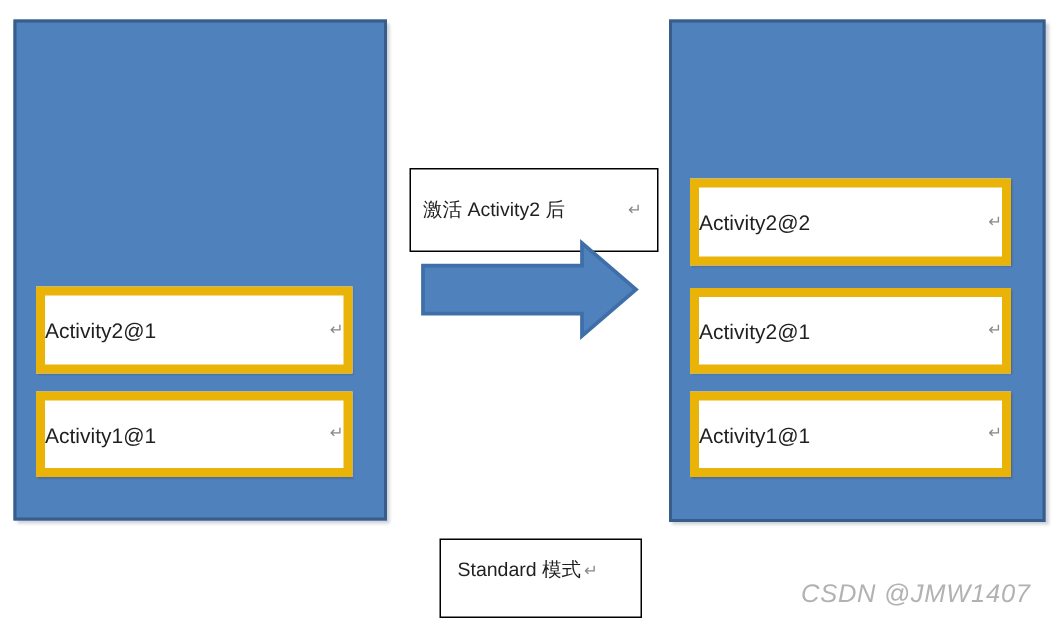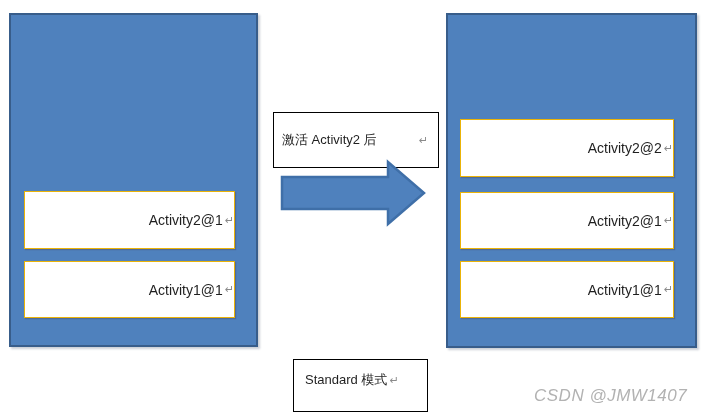--- a/index.html
+++ b/index.html
@@ -8,22 +8,22 @@
     position:relative;width:706px;height:419px;background:#ffffff;
     font-family:"Liberation Sans", sans-serif;
   }
   .stack{
     position:absolute;background:#4f81bd;border:2px solid #385d8a;
     box-sizing:border-box;box-shadow:2px 2px 2px rgba(110,120,140,0.35);
   }
   .stack-left{left:9px;top:13px;width:249px;height:334px;}
   .stack-right{left:446px;top:13px;width:251px;height:335px;}
   .abox{
-    position:absolute;background:#ffffff;border:1px solid #eab308;
-    box-sizing:border-box;display:flex;align-items:center;justify-content:flex-end;
+    position:absolute;background:#ffffff;border:6px solid #eab308;
+    box-sizing:border-box;display:flex;align-items:center;justify-content:space-between;
     font-size:14px;color:#1f1f1f;box-shadow:1px 1px 1px rgba(80,40,40,0.25);
   }
   .l1{left:24px;top:191px;width:211px;height:58px;}
   .l2{left:24px;top:261px;width:211px;height:57px;}
   .r1{left:460px;top:119px;width:214px;height:58px;}
   .r2{left:460px;top:192px;width:214px;height:57px;}
   .r3{left:460px;top:261px;width:214px;height:57px;}
   .rmark{color:#8a8a8a;font-size:11px;margin-left:2px;line-height:1;}
   .labelbox{
     position:absolute;background:#ffffff;border:1px solid #000000;

